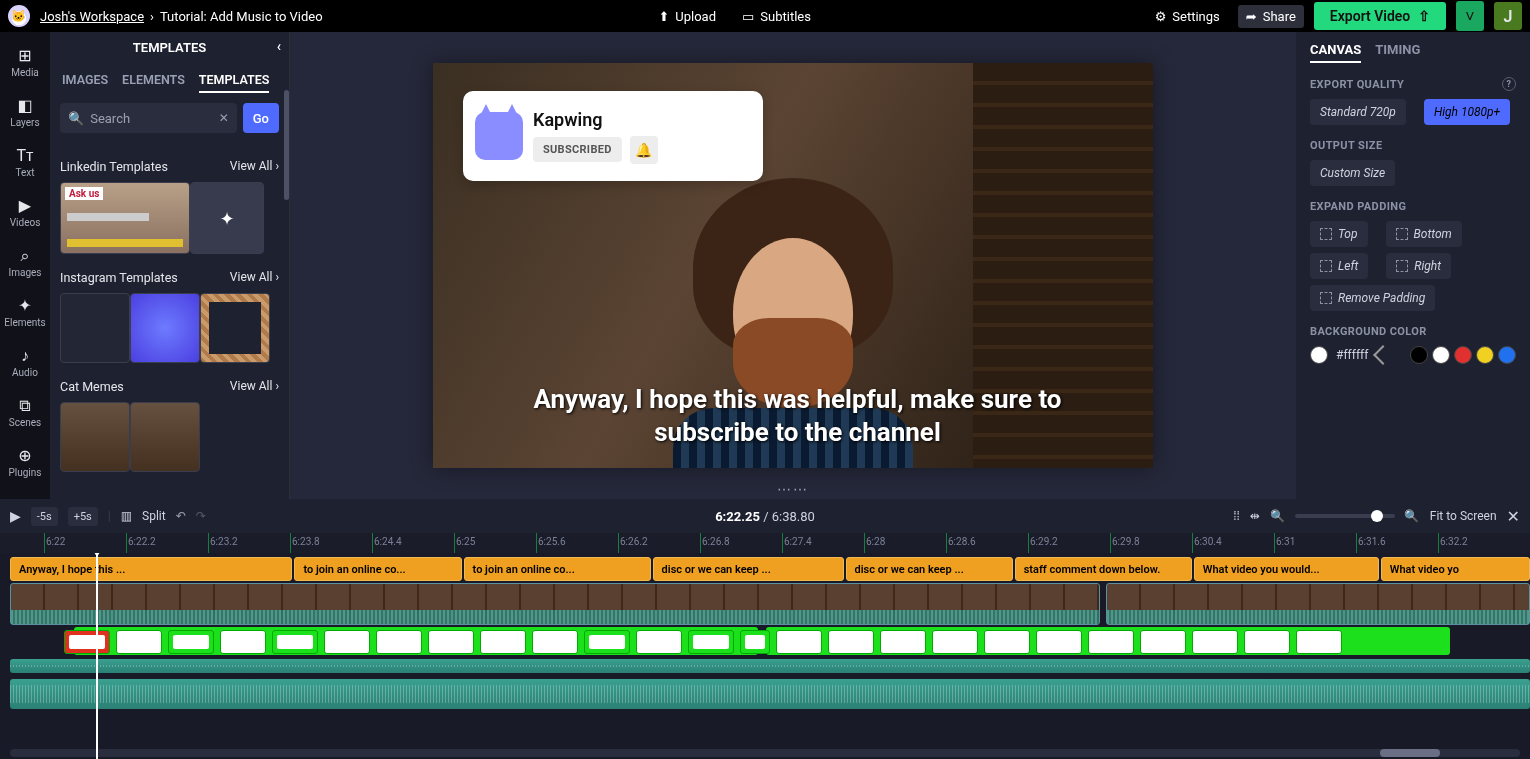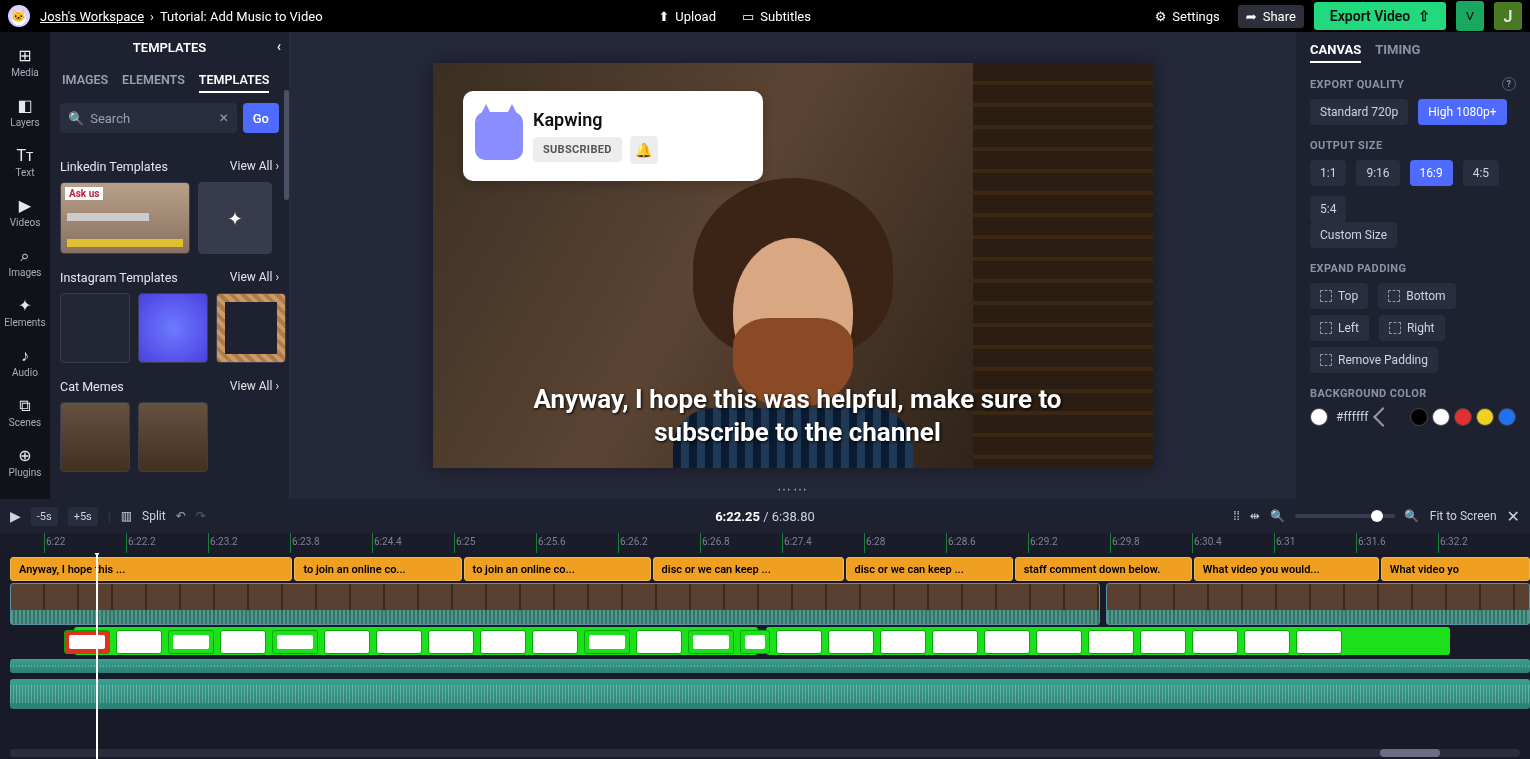--- a/index.html
+++ b/index.html
@@ -32,21 +32,21 @@
 .panel-tabs { display:flex; gap:14px; padding:10px 12px 0 12px; font-size:12.5px; font-weight:600; color:#9aa0b4;}
 .panel-tab.active { color:#fff; border-bottom:2px solid #fff; padding-bottom:4px;}
 .panel-search { display:flex; gap:6px; padding:10px 10px; }
 .panel-search .sbox { flex:1; background:#2a2d3d; border-radius:4px; display:flex; align-items:center; padding:0 8px; height:30px; gap:6px; color:#9aa0b4; font-size:13px;}
 .panel-search .sbox .xicon { margin-left:auto; font-size:12px; }
 .panel-search .go { background:#4f6bff; color:#fff; border-radius:4px; padding:0 10px; height:30px; display:flex; align-items:center; font-size:13px; font-weight:500;}
 .panel-body { overflow:hidden; padding:0 10px;}
 .tgroup { margin-top:16px; }
 .tgroup-head { display:flex; justify-content:space-between; font-size:12.5px; color:#e5e7eb; margin-bottom:8px;}
 .tgroup-head .viewall { color:#e5e7eb; font-size:12px; }
-.tgroup-row { display:flex; gap:8px; }
+.tgroup-row { display:flex; }
 .thumb { height:72px; border-radius:4px; background:#2a2d3d; border:1px solid #3a3d4d; flex:0 0 auto; }
 .thumb.big { width:130px; }
 .thumb.sm { width:74px; }
 .thumb.sq { width:70px; height:70px; }
 .thumb.plain { background:#383b4d; display:flex; align-items:center; justify-content:center; color:#fff; font-size:18px;}
 .thumb.insta1 { background:#232635; border:1px solid #3a3d4d;}
 .thumb.insta2 { background:radial-gradient(circle,#6d7bff,#4b3fe0); }
 .thumb.insta3 { background:repeating-linear-gradient(45deg,#b07a4a 0 4px,#c99a6a 4px 8px); position:relative;}
 .thumb.insta3::after{content:"";position:absolute;inset:8px;background:#1e2130;}
 .thumb.linkedin { background:linear-gradient(#b8a088,#8a7060); position:relative; display:flex; flex-direction:column;}
@@ -77,23 +77,23 @@
 .sub-card .bell { width:28px; height:28px; background:#ededed; border-radius:4px; display:flex; align-items:center; justify-content:center; color:#555; font-size:14px;}
 .caption { position:absolute; bottom:20px; left:40px; right:31px; text-align:center; font-size:26px; font-weight:700; color:#fff; text-shadow:1px 1px 3px #000; line-height:1.25;}
 .resize-dots { position:absolute; left:50%; bottom:2px; transform:translateX(-50%); color:#9aa0b4; font-size:14px; letter-spacing:2px;}
 
 
 .props { width:234px; background:#1e2130; padding:10px 14px; font-size:12.5px; color:#cfd3e0; overflow-y:auto;}
 .props-tabs { display:flex; gap:14px; font-weight:700; font-size:13px; margin-bottom:0; color:#8c91a6;}
 .props-tabs .pt.active { color:#fff; border-bottom:2px solid #fff; padding-bottom:4px;}
 .sect-title { font-size:11px; font-weight:700; color:#8c91a6; letter-spacing:.4px; margin-top:14px; margin-bottom:8px; display:flex; align-items:center; gap:6px;}
 .sect-title .qicon { margin-left:auto; width:14px; height:14px; border:1px solid #5a5f75; border-radius:50%; font-size:9px; display:flex; align-items:center; justify-content:center;}
-.btnrow { display:flex; gap:10px; flex-wrap:wrap;}
+.btnrow { display:flex; gap:18px; flex-wrap:wrap;font-style:italic;}
 .pbtn { background:#2a2d3d; padding:6px 10px; border-radius:4px; font-size:12px; cursor:pointer; display:flex; align-items:center; gap:6px;}
-.pbtn.active { background:#4f6bff; color:#ffffff; }
+.pbtn.active { background:#4f6bff; color:#000000; }
 .pbtn .dashicon { width:12px; height:12px; border:1px dashed #8c91a6; }
 .colrow { display:flex; align-items:center; gap:8px; margin-top:8px; }
 .swatch { width:18px; height:18px; border-radius:50%; border:1px solid #444; }
 .hexbox { font-size:12px; color:#cfd3e0; }
 .eyedrop { width:14px; height:14px; transform:rotate(45deg); border-left:2px solid #999; border-bottom:2px solid #999;}
 .preset-colors { display:flex; gap:4px; margin-left:auto;}
 
 
 .timeline { height:260px; background:#181b27; display:flex; flex-direction:column; position:relative;}
 .tl-toolbar { height:34px; background:#1e2130; display:flex; align-items:center; padding:0 10px; gap:10px; font-size:12px; color:#cfd3e0;}
@@ -300,27 +300,20 @@
     <div class="sect-title">
       <span>EXPORT QUALITY</span>
       <span class="qicon">?</span>
     </div>
     <div class="btnrow">
       <div class="pbtn">Standard 720p</div>
       <div class="pbtn active">High 1080p+</div>
     </div>
 
     <div class="sect-title">OUTPUT SIZE</div>
-    <div class="btnrow" id="sizes">
-        <div class="pbtn">1:1</div>
-        <div class="pbtn">9:16</div>
-        <div class="pbtn active">16:9</div>
-        <div class="pbtn">4:5</div>
-        <div class="pbtn">5:4</div>
-      </div>
     <div class="btnrow" style="">
       <div class="pbtn">Custom Size</div>
     </div>
 
     <div class="sect-title">EXPAND PADDING</div>
     <div class="btnrow">
       <div class="pbtn">
           <span class="dashicon"></span>
           <span>Top</span>
         </div>

